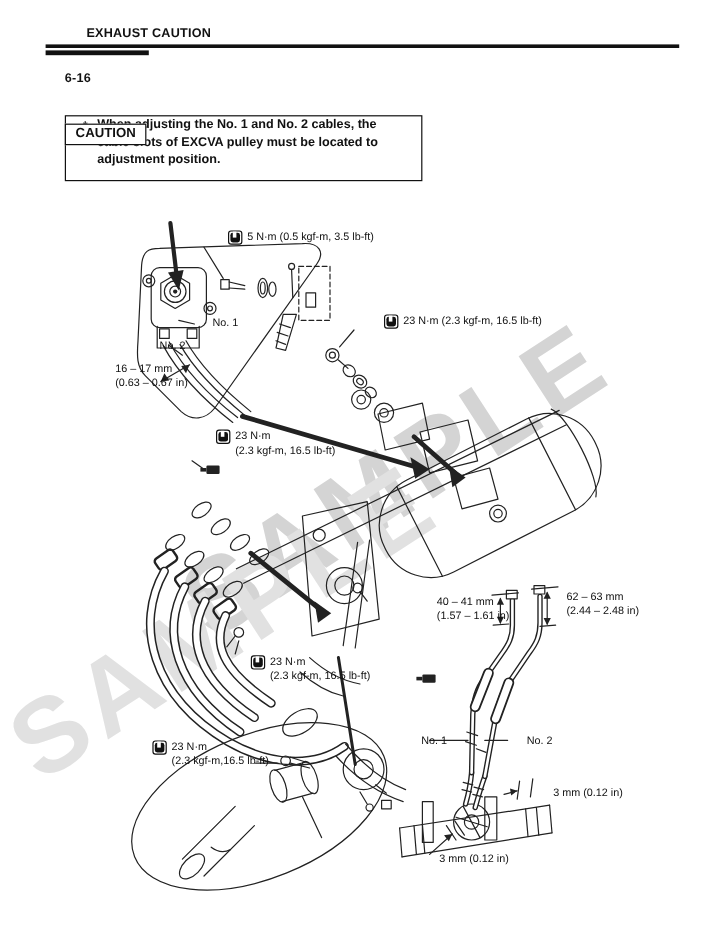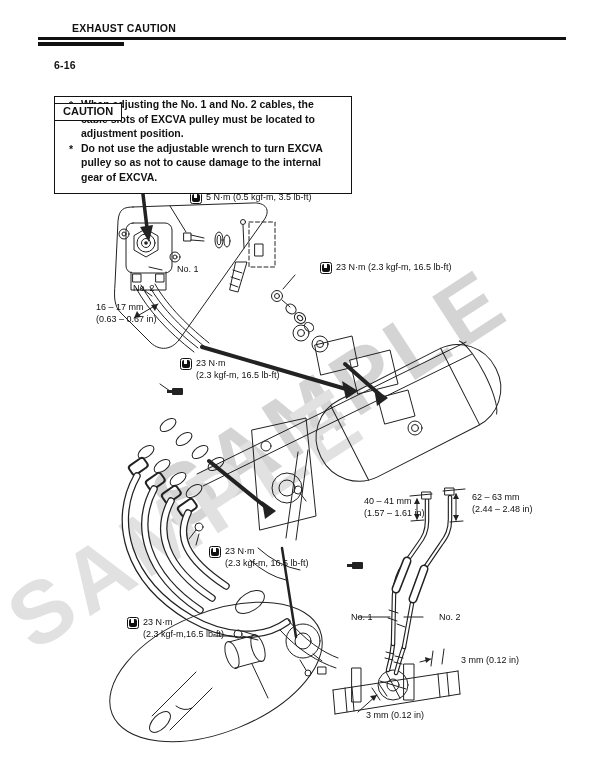--- a/index.html
+++ b/index.html
@@ -264,21 +264,20 @@
 
   <span class="hdr" style="left:54px;top:22px;margin-top:37px;">6-16</span>
   <span class="hdr" style="left:72px;top:22px;">EXHAUST CAUTION</span>
   <div class="rule" style="left:38px;top:37px;width:528px;height:3px;"></div>
   <div class="rule" style="left:38px;top:42px;width:86px;height:4px;"></div>
 
   <div class="caution-tag">CAUTION</div>
   <div class="caution-body">
     <ul>
       <li class="caution-item">When adjusting the No. 1 and No. 2 cables, the cable slots of EXCVA pulley must be located to adjustment position.</li>
-      <li class="caution-item">Do not use the adjustable wrench to turn EXCVA pulley so as not to cause damage to the internal gear of EXCVA.</li>
     </ul>
   </div>
 
   <div class="torque" style="left:162px;top:192px;">
     <span class="ticon"></span>
     <span class="ttext">5 N·m (0.5 kgf-m, 3.5 lb-ft)</span>
   </div>
   <div class="torque" style="left:292px;top:262px;">
     <span class="ticon"></span>
     <span class="ttext">23 N·m (2.3 kgf-m, 16.5 lb-ft)</span>

